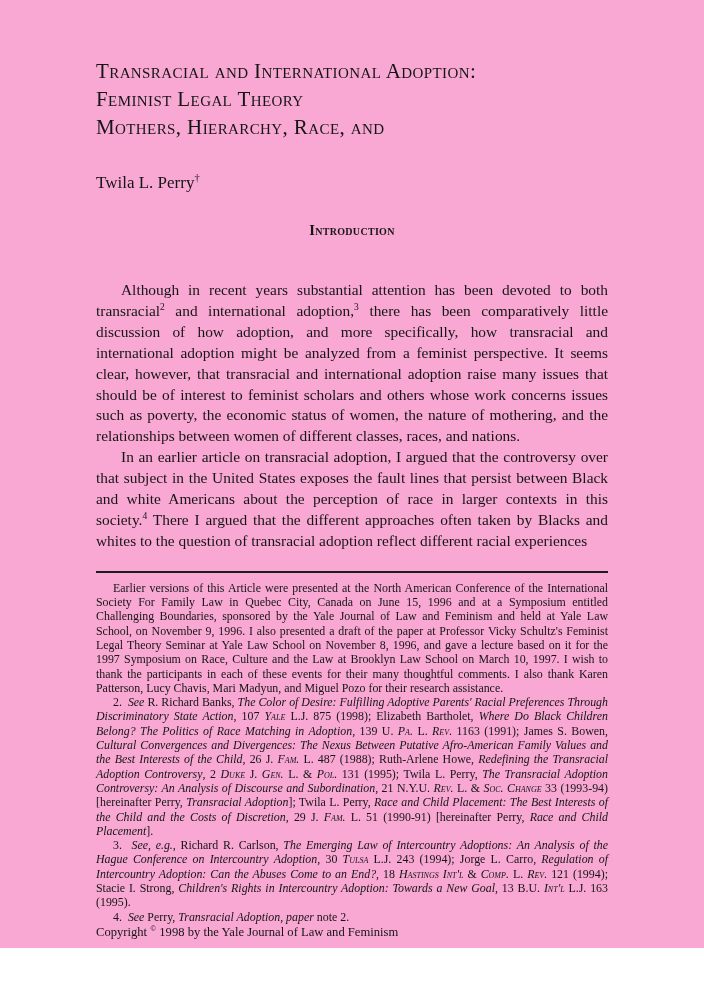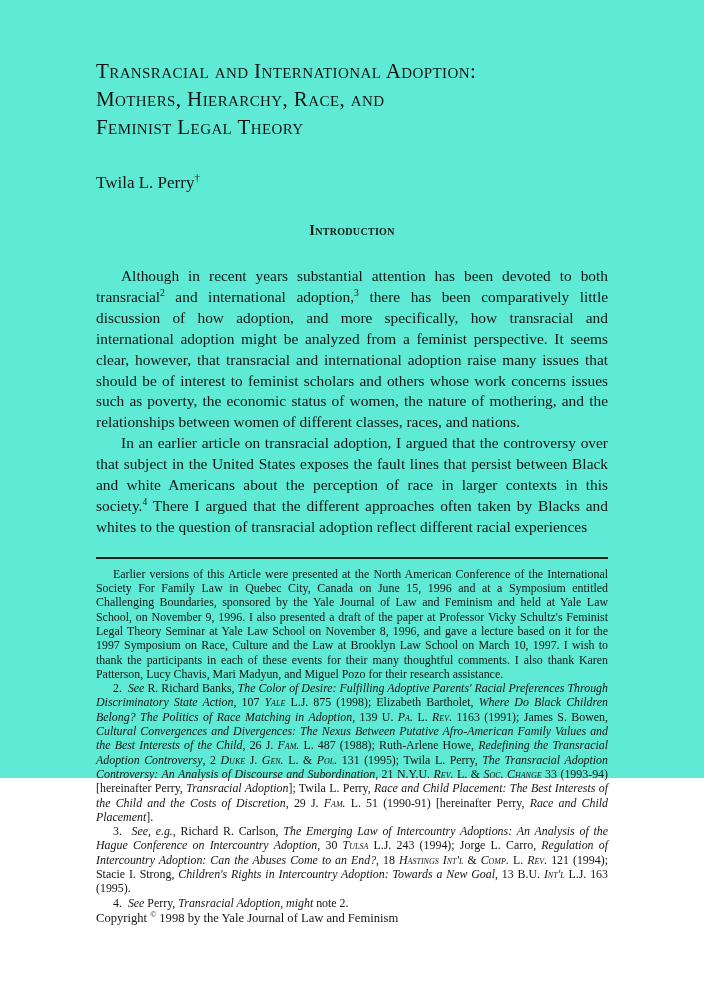--- a/index.html
+++ b/index.html
@@ -8,22 +8,22 @@
     background: #ffffff;
     width: 704px;
     height: 1003px;
     overflow: hidden;
     font-family: "Liberation Serif", serif;
     color: #151515;
   }
   .page {
     position: relative;
     width: 704px;
-    height: 778px;
-    background: #5eead4;
+    height: 948px;
+    background: #f9a8d4;
   }
   .content {
     position: absolute;
     left: 96px;
     top: 0;
     width: 512px;
   }
   .title {
     margin: 0;
     padding-top: 57px;
@@ -41,21 +41,21 @@
   .intro-heading {
     margin-top: 27px;
     text-align: center;
     font-size: 14.5px;
     line-height: 18px;
     font-variant: small-caps;
     letter-spacing: 0.3px;
     font-weight: bold;
   }
   .body-text {
-    margin-top: 27px;
+    margin-top: 41px;
   }
   .body-text p {
     margin: 0;
     font-size: 15.4px;
     line-height: 20.9px;
     text-align: justify;
     text-indent: 25px;
   }
   .fn-rule {
     margin-top: 19px;
@@ -85,38 +85,38 @@
   }
 </style>
 </head>
 <body>
 
 <div class="page">
   <div class="content">
 
     <h1 class="title">
       <div>Transracial and International Adoption:</div>
+      <div>Feminist Legal Theory</div>
       <div>Mothers, Hierarchy, Race, and</div>
-      <div>Feminist Legal Theory</div>
     </h1>
 
     <div class="author">Twila L. Perry<sup>†</sup></div>
 
     <div class="intro-heading">Introduction</div>
 
     <div class="body-text">
       <p>Although in recent years substantial attention has been devoted to both transracial<sup>2</sup> and international adoption,<sup>3</sup> there has been comparatively little discussion of how adoption, and more specifically, how transracial and international adoption might be analyzed from a feminist perspective. It seems clear, however, that transracial and international adoption raise many issues that should be of interest to feminist scholars and others whose work concerns issues such as poverty, the economic status of women, the nature of mothering, and the relationships between women of different classes, races, and nations.</p>
       <p>In an earlier article on transracial adoption, I argued that the controversy over that subject in the United States exposes the fault lines that persist between Black and white Americans about the perception of race in larger contexts in this society.<sup>4</sup> There I argued that the different approaches often taken by Blacks and whites to the question of transracial adoption reflect different racial experiences</p>
     </div>
 
     <div class="fn-rule"></div>
 
     <div class="footnotes">
       <p>Earlier versions of this Article were presented at the North American Conference of the International Society For Family Law in Quebec City, Canada on June 15, 1996 and at a Symposium entitled Challenging Boundaries, sponsored by the Yale Journal of Law and Feminism and held at Yale Law School, on November 9, 1996. I also presented a draft of the paper at Professor Vicky Schultz's Feminist Legal Theory Seminar at Yale Law School on November 8, 1996, and gave a lecture based on it for the 1997 Symposium on Race, Culture and the Law at Brooklyn Law School on March 10, 1997. I wish to thank the participants in each of these events for their many thoughtful comments. I also thank Karen Patterson, Lucy Chavis, Mari Madyun, and Miguel Pozo for their research assistance.</p>
       <p>2.&nbsp; <i>See</i> R. Richard Banks, <i>The Color of Desire: Fulfilling Adoptive Parents' Racial Preferences Through Discriminatory State Action</i>, 107 <span class="sc">Yale</span> L.J. 875 (1998); Elizabeth Bartholet, <i>Where Do Black Children Belong? The Politics of Race Matching in Adoption</i>, 139 U. <span class="sc">Pa.</span> L. <span class="sc">Rev.</span> 1163 (1991); James S. Bowen, <i>Cultural Convergences and Divergences: The Nexus Between Putative Afro-American Family Values and the Best Interests of the Child</i>, 26 J. <span class="sc">Fam.</span> L. 487 (1988); Ruth-Arlene Howe, <i>Redefining the Transracial Adoption Controversy</i>, 2 <span class="sc">Duke</span> J. <span class="sc">Gen.</span> L. &amp; <span class="sc">Pol.</span> 131 (1995); Twila L. Perry, <i>The Transracial Adoption Controversy: An Analysis of Discourse and Subordination</i>, 21 N.Y.U. <span class="sc">Rev.</span> L. &amp; <span class="sc">Soc. Change</span> 33 (1993-94) [hereinafter Perry, <i>Transracial Adoption</i>]; Twila L. Perry, <i>Race and Child Placement: The Best Interests of the Child and the Costs of Discretion</i>, 29 J. <span class="sc">Fam.</span> L. 51 (1990-91) [hereinafter Perry, <i>Race and Child Placement</i>].</p>
       <p>3.&nbsp; <i>See, e.g.</i>, Richard R. Carlson, <i>The Emerging Law of Intercountry Adoptions: An Analysis of the Hague Conference on Intercountry Adoption</i>, 30 <span class="sc">Tulsa</span> L.J. 243 (1994); Jorge L. Carro, <i>Regulation of Intercountry Adoption: Can the Abuses Come to an End?</i>, 18 <span class="sc">Hastings Int'l</span> &amp; <span class="sc">Comp.</span> L. <span class="sc">Rev.</span> 121 (1994); Stacie I. Strong, <i>Children's Rights in Intercountry Adoption: Towards a New Goal</i>, 13 B.U. <span class="sc">Int'l</span> L.J. 163 (1995).</p>
-      <p>4.&nbsp; <i>See</i> Perry, <i>Transracial Adoption</i>, <i>might</i> note 2.</p>
+      <p>4.&nbsp; <i>See</i> Perry, <i>Transracial Adoption</i>, <i>paper</i> note 2.</p>
     </div>
 
     <div class="copyright">Copyright <sup>©</sup> 1998 by the Yale Journal of Law and Feminism</div>
 
   </div>
 </div>
 
 </body></html>

